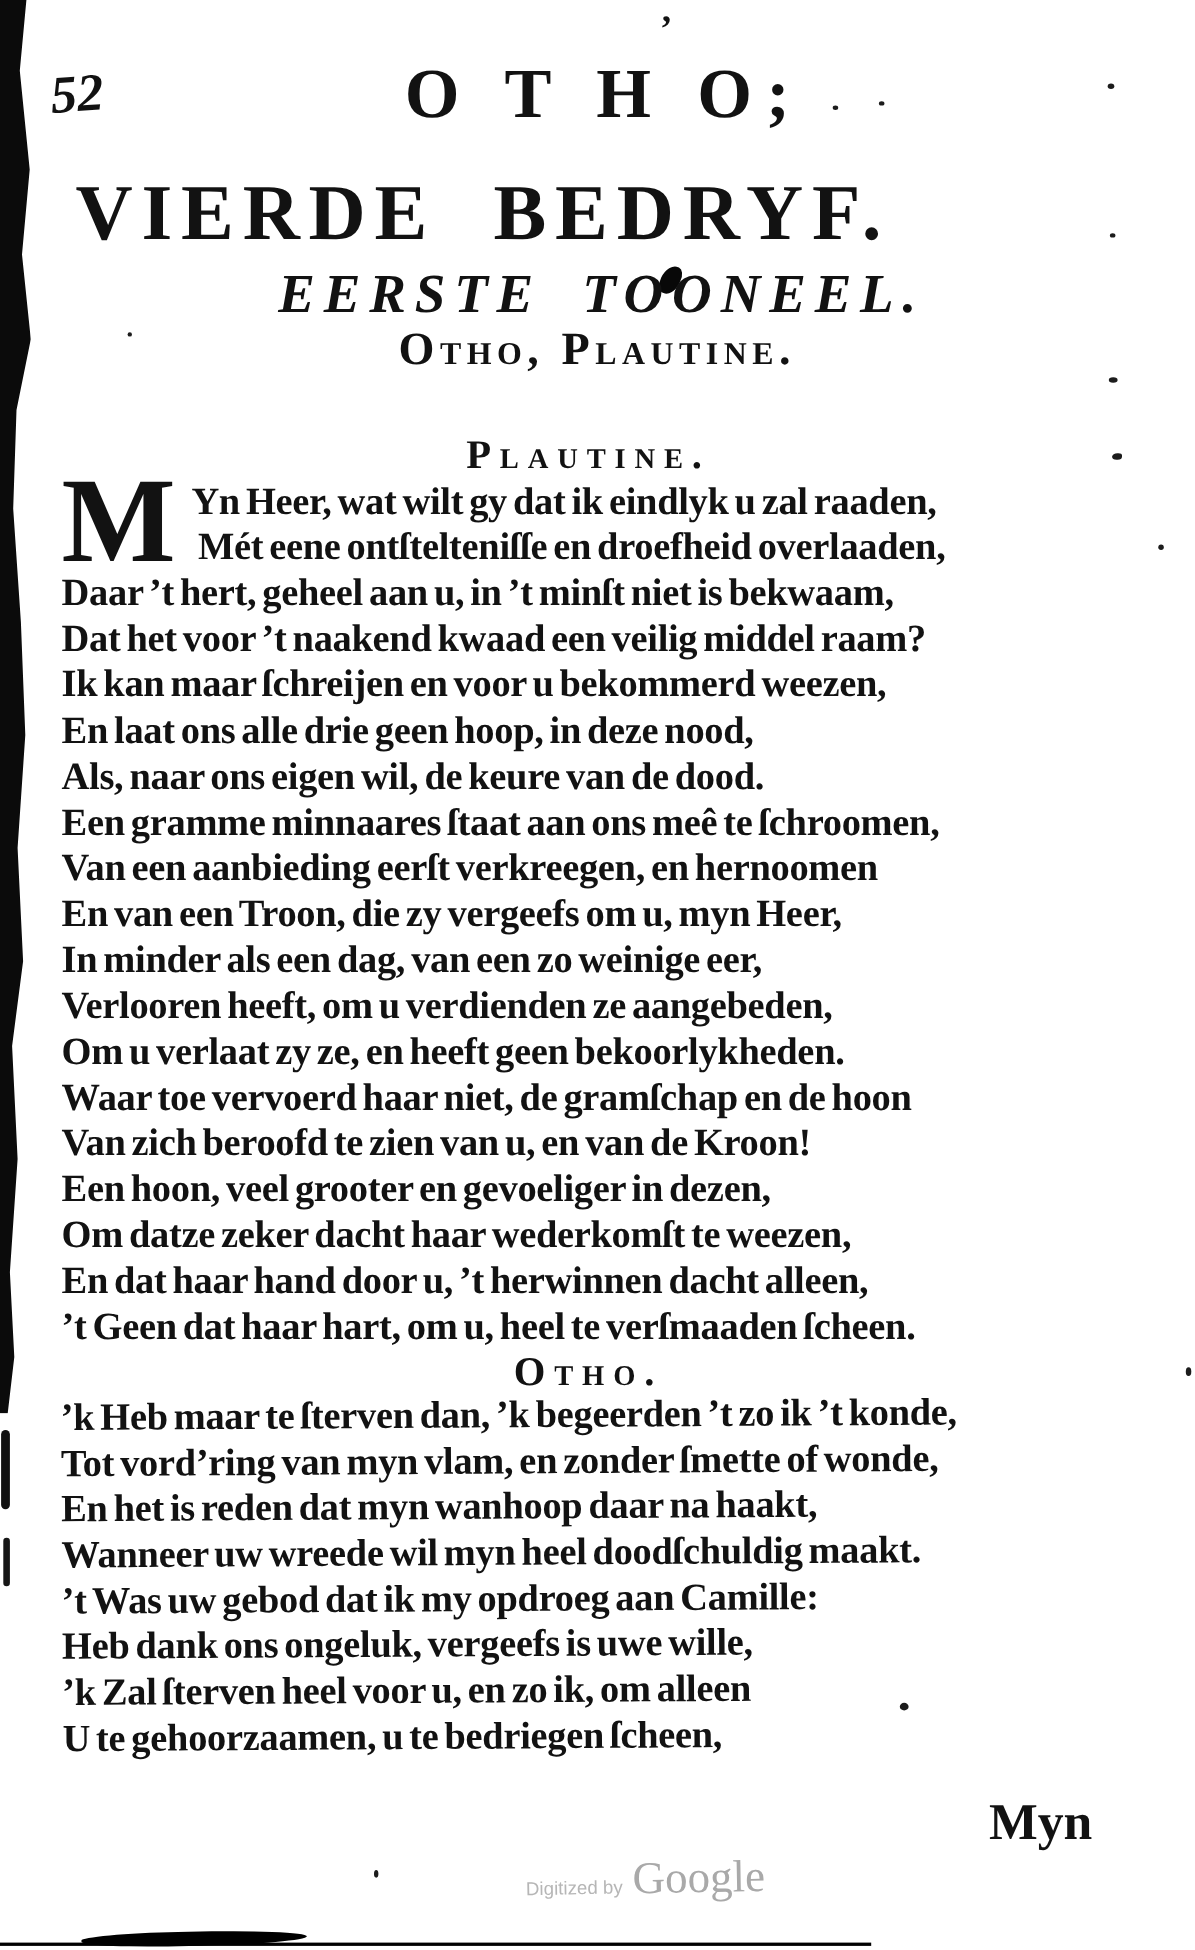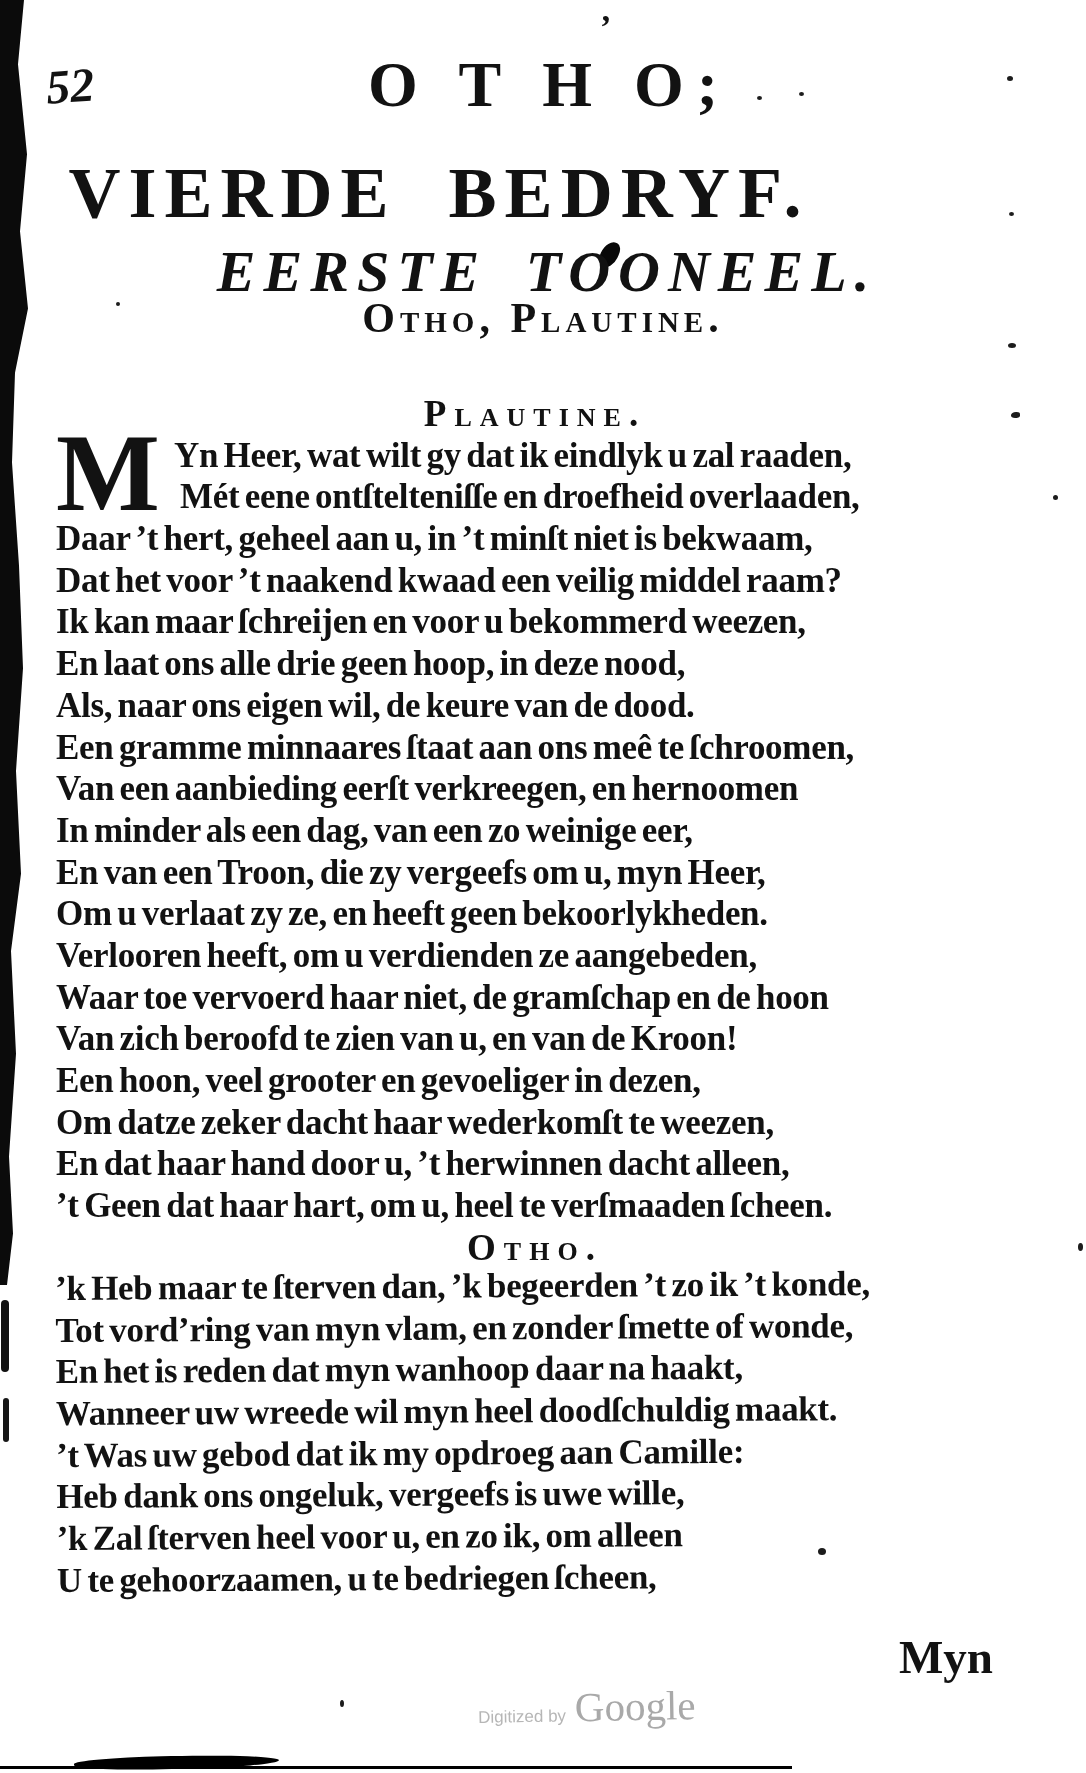--- a/index.html
+++ b/index.html
@@ -43,21 +43,21 @@
   .running-title {
     position:absolute; left:0; top:48px; width:1086px;
     text-align:center; font-size:64px; letter-spacing:13px; text-indent:13px;
   }
   .act-heading {
     position:absolute; left:0; top:152px; width:870px;
     text-align:center; font-size:72px; letter-spacing:8px; word-spacing:26px; text-indent:8px;
   }
   .scene-heading {
     position:absolute; left:0; top:238px; width:1086px;
-    text-align:center; font-size:58px; font-style:italic;
+    text-align:center; font-size:50px; font-style:italic;
     letter-spacing:8px; word-spacing:16px; text-indent:8px;
   }
   .scene-characters {
     position:absolute; left:0; top:294px; width:1086px;
     text-align:center; font-size:42px; font-variant:small-caps; letter-spacing:5px;
   }
 
   
   .text-column { position:absolute; left:56px; top:393px; width:958px; }
   .speaker-heading {
@@ -124,24 +124,24 @@
   <div class="speech-plautine">
       <div class="verse-line">Yn Heer, wat wilt gy dat ik eindlyk u zal raaden,</div>
       <div class="verse-line">Mét eene ontſtelteniſſe en droefheid overlaaden,</div>
       <div class="verse-line">Daar ’t hert, geheel aan u, in ’t minſt niet is bekwaam,</div>
       <div class="verse-line">Dat het voor ’t naakend kwaad een veilig middel raam?</div>
       <div class="verse-line">Ik kan maar ſchreijen en voor u bekommerd weezen,</div>
       <div class="verse-line">En laat ons alle drie geen hoop, in deze nood,</div>
       <div class="verse-line">Als, naar ons eigen wil, de keure van de dood.</div>
       <div class="verse-line">Een gramme minnaares ſtaat aan ons meê te ſchroomen,</div>
       <div class="verse-line">Van een aanbieding eerſt verkreegen, en hernoomen</div>
+      <div class="verse-line">En van een Troon, die zy vergeefs om u, myn Heer,</div>
       <div class="verse-line">In minder als een dag, van een zo weinige eer,</div>
-      <div class="verse-line">En van een Troon, die zy vergeefs om u, myn Heer,</div>
+      <div class="verse-line">Verlooren heeft, om u verdienden ze aangebeden,</div>
       <div class="verse-line">Om u verlaat zy ze, en heeft geen bekoorlykheden.</div>
-      <div class="verse-line">Verlooren heeft, om u verdienden ze aangebeden,</div>
       <div class="verse-line">Waar toe vervoerd haar niet, de gramſchap en de hoon</div>
       <div class="verse-line">Van zich beroofd te zien van u, en van de Kroon!</div>
       <div class="verse-line">Een hoon, veel grooter en gevoeliger in dezen,</div>
       <div class="verse-line">Om datze zeker dacht haar wederkomſt te weezen,</div>
       <div class="verse-line">En dat haar hand door u, ’t herwinnen dacht alleen,</div>
       <div class="verse-line">’t Geen dat haar hart, om u, heel te verſmaaden ſcheen.</div>
     </div>
   <div class="speaker-heading">Otho.</div>
   <div class="speech-otho">
       <div class="verse-line">’k Heb maar te ſterven dan, ’k begeerden ’t zo ik ’t konde,</div>

